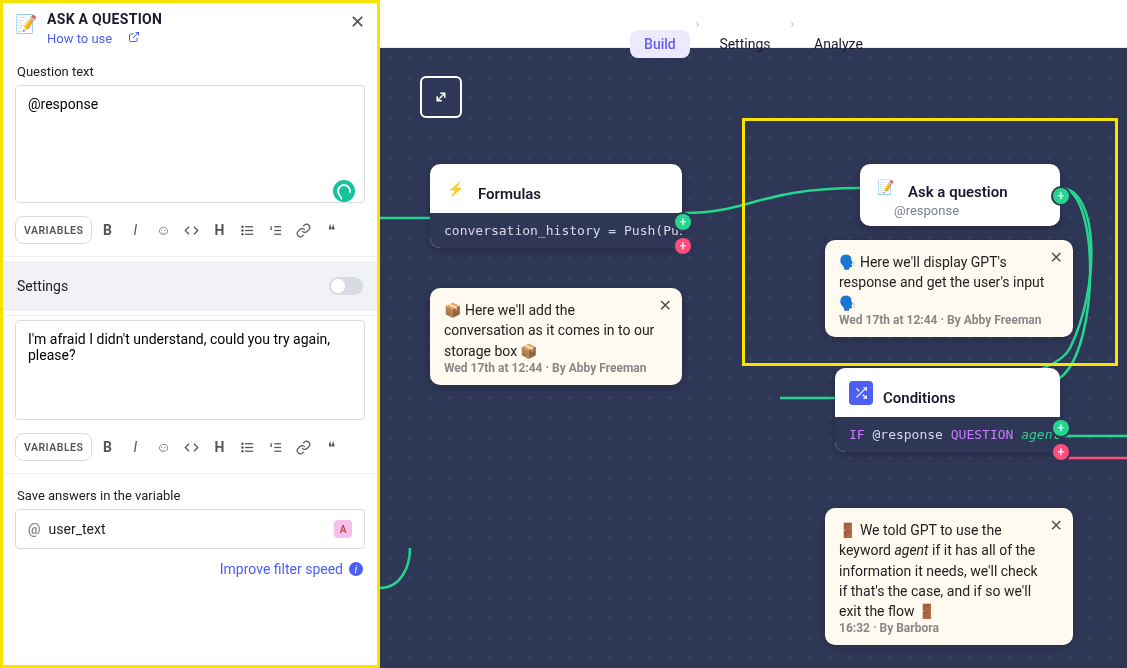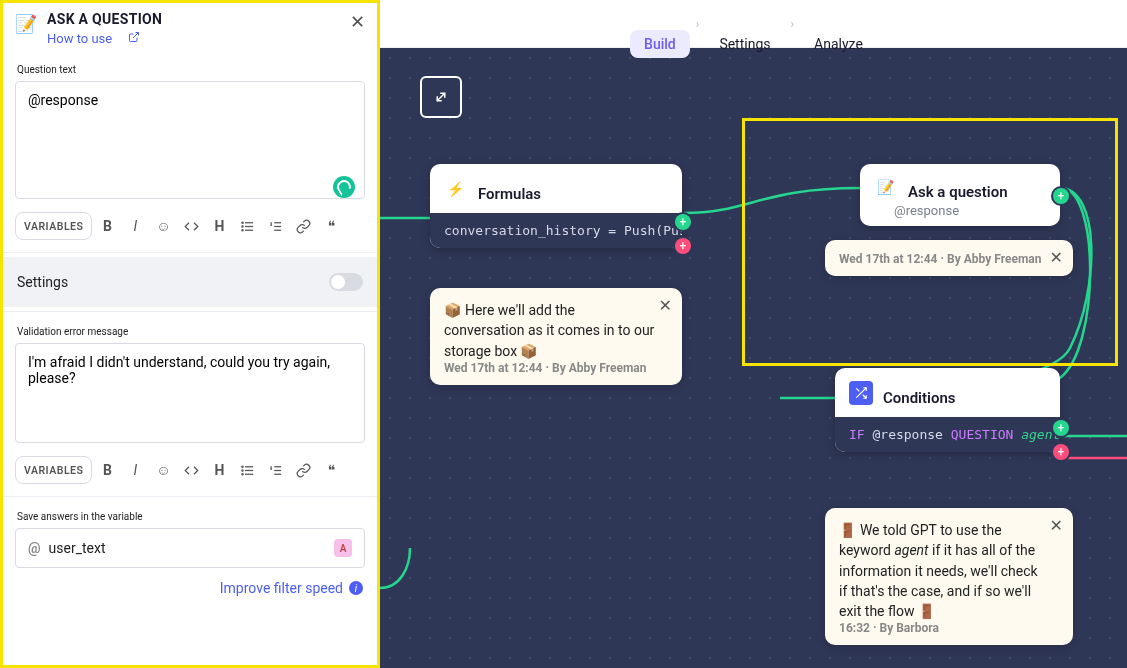--- a/index.html
+++ b/index.html
@@ -64,21 +64,21 @@
     font-size: 13px;
     cursor: pointer;
     display: inline-flex; align-items: center; gap: 16px;
     margin-top: 4px;
   }
   .close-x {
     font-size: 18px;
     color: #555; cursor: pointer;
   }
   .section-label {
-    font-size: 10px;
+    font-size: 13px;
     color: #222;
     padding: 10px 14px 6px;
   }
   .editor-wrap {
     padding: 0 12px 6px;
     position: relative;
   }
   .editor {
     width: 100%;
     border: 1px solid #d9dbe3;
@@ -334,21 +334,20 @@
     <div class="tbtn">❝</div>
   </div>
   <div class="divider"></div>
 
   <div class="settings-row">
     <span class="lbl">Settings</span>
     <div class="toggle"></div>
   </div>
   <div class="divider"></div>
 
-  <div class="section-label">Validation error message</div>
   <div class="editor-wrap">
     <textarea class="editor small" style="">I'm afraid I didn't understand, could you try again, please?</textarea>
   </div>
   <div class="toolbar">
     <div class="tbtn var">VARIABLES</div>
     <div class="tbtn">
         <b>B</b>
       </div>
     <div class="tbtn">
         <i>I</i>
@@ -451,20 +450,21 @@
     <div class="node-head compact">
       <span class="node-icon">📝</span>
       <span class="node-title">Ask a question</span>
     </div>
     <div class="node-sub">@response</div>
     <div class="plusport" style="right:-9px; top:24px;">+</div>
   </div>
 
   <div class="comment" style="left:445px; top:192px; width:248px;">
     <div class="cx">✕</div>
+    <div class="ctext">🗣️ Here we'll display GPT's response and get the user's input 🗣️</div>
     <div class="cmeta">Wed 17th at 12:44 · By Abby Freeman</div>
   </div>
 
   <div class="node" style="left:455px; top:320px; width:225px;">
     <div class="node-head">
       <span class="node-icon" style="background:#4d5ef3;color:#fff;">
         <svg viewBox="0 0 24 24" width="14" height="14" fill="none" stroke="currentColor" stroke-width="2">
             <polyline points="16 3 21 3 21 8"></polyline>
             <line x1="4" y1="20" x2="21" y2="3"></line>
             <polyline points="21 16 21 21 16 21"></polyline>

